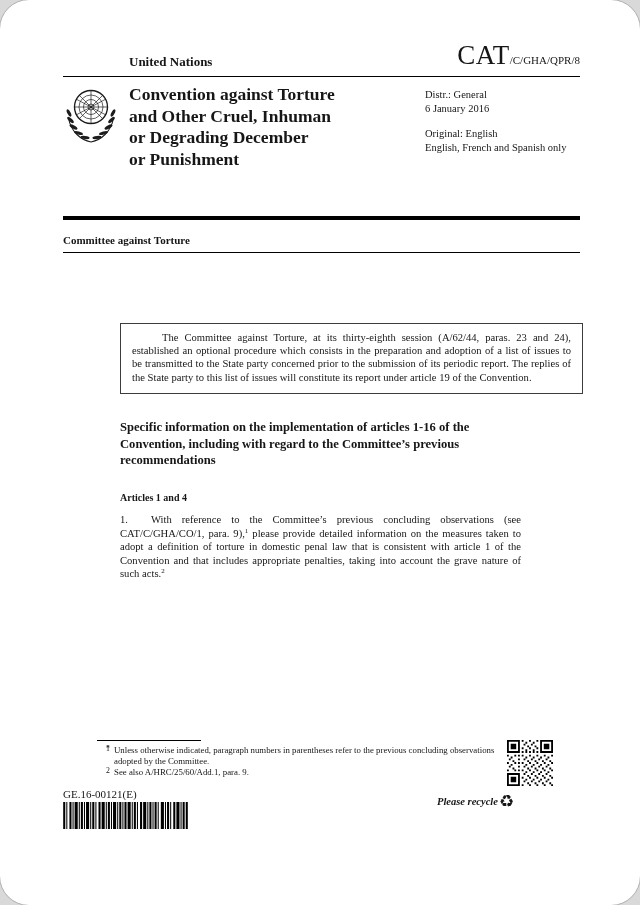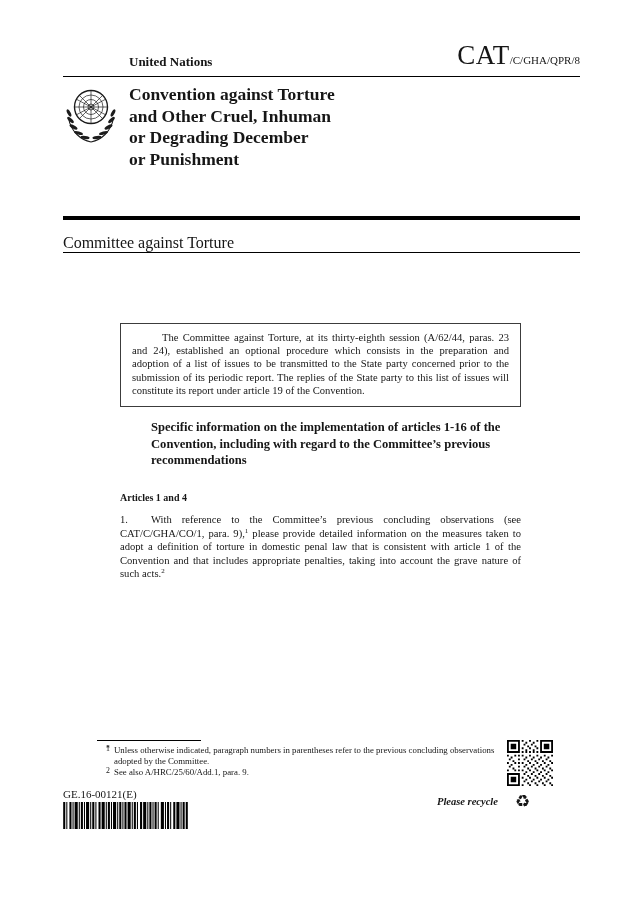--- a/index.html
+++ b/index.html
@@ -5,63 +5,64 @@
   html,body{margin:0;padding:0;background:#d9d9d9;}
   #page{
     position:relative;
     width:640px;height:905px;
     margin:0 auto;
     background:#ffffff;
     outline:1px solid #b5b5b5;
     font-family:"Liberation Serif","DejaVu Serif",serif;
     color:#161616;
     overflow:hidden;
+    border-radius:29px;
   }
   .abs{position:absolute;}
 
   
   .org{left:129px;top:54px;font-size:13px;font-weight:700;}
   .symbol{top:40px;right:60px;text-align:right;white-space:nowrap;}
   .symbol .main{font-size:27px;font-weight:400;letter-spacing:.5px;}
   .symbol .suffix{font-size:11px;}
   .header-rule{left:63px;top:76px;width:517px;height:1px;background:#000;}
 
   
   .emblem{left:60px;top:82px;}
   .mast-title{left:129px;top:84px;width:312px;font-size:17.5px;font-weight:700;line-height:21.5px;}
   .distr-block{left:425px;top:88px;font-size:10.5px;line-height:13.5px;}
   .distr-block .gap{height:12px;}
   .nowrap{white-space:nowrap;}
 
   .bar{left:63px;top:216px;width:517px;height:4px;background:#000;}
-  .committee{left:63px;top:234px;font-size:16px;font-weight:400;}
+  .committee{left:63px;top:234px;font-size:11px;font-weight:700;}
   .thin-rule{left:63px;top:252px;width:517px;height:1px;background:#000;}
 
   
   .doc-title{left:120px;top:268px;width:440px;font-size:14.5px;font-weight:700;line-height:19.5px;}
-  .info-box{left:120px;top:323px;width:401px;box-sizing:border-box;border:1px solid #3c3c3c;
+  .info-box{left:120px;top:323px;width:463px;box-sizing:border-box;border:1px solid #3c3c3c;
     padding:7px 11px 9px;font-size:10.6px;line-height:13.2px;text-align:justify;}
   .info-box p{margin:0;text-indent:30px;}
-  .section-heading{left:120px;top:419px;width:372px;font-size:12.6px;font-weight:700;line-height:16.5px;margin-left:31px;}
+  .section-heading{left:120px;top:419px;width:372px;font-size:12.6px;font-weight:700;line-height:16.5px;}
   .sub-heading{left:120px;top:492px;font-size:10px;font-weight:700;}
   .para1{left:120px;top:513px;width:401px;font-size:10.6px;line-height:13.6px;text-align:justify;}
   .para-num{display:inline-block;width:31px;}
   sup.fn-ref{font-size:7px;vertical-align:4px;line-height:0;}
   sup.title-ref{font-size:9px;vertical-align:6px;line-height:0;font-weight:400;}
 
   
   .fn-rule{left:97px;top:740px;width:104px;height:1px;background:#000;}
   .footnotes{left:97px;top:745px;width:424px;font-size:8.8px;line-height:10.8px;}
   .fn{position:relative;padding-left:17px;}
   .fn-marker{position:absolute;left:0;top:-1px;width:13px;text-align:right;font-size:7.8px;}
 
   
   .ge-number{left:63px;top:788px;font-size:11px;}
   .barcode{left:63px;top:802px;}
-  .recycle{left:437px;top:793px;display:flex;align-items:center;gap:17px;}
+  .recycle{left:437px;top:793px;display:flex;align-items:center;gap:1px;}
   .recycle .label{font-size:10.5px;font-weight:700;font-style:italic;}
   .recycle .icon{font-size:17px;line-height:1;}
   .qr{left:507px;top:740px;}
 </style>
 </head>
 <body>
 
 <div id="page">
 
   <div class="abs org">United Nations</div>
@@ -105,20 +106,27 @@
     </svg>
   </div>
 
   <div class="abs mast-title">
     <div>Convention against Torture</div>
     <div>and Other Cruel, Inhuman</div>
     <div>or Degrading December</div>
     <div>or Punishment</div>
   </div>
 
+  <div class="abs distr-block">
+    <div>Distr.: General</div>
+    <div>6 January 2016</div>
+    <div class="gap"></div>
+    <div>Original: English</div>
+    <div class="nowrap">English, French and Spanish only</div>
+  </div>
 
   <div class="abs bar"></div>
   <div class="abs committee">Committee against Torture</div>
   <div class="abs thin-rule"></div>
 
 
   <div class="abs info-box">
     <p>The Committee against Torture, at its thirty-eighth session (A/62/44, paras. 23 and 24), established an optional procedure which consists in the preparation and adoption of a list of issues to be transmitted to the State party concerned prior to the submission of its periodic report. The replies of the State party to this list of issues will constitute its report under article 19 of the Convention.</p>
   </div>
 

